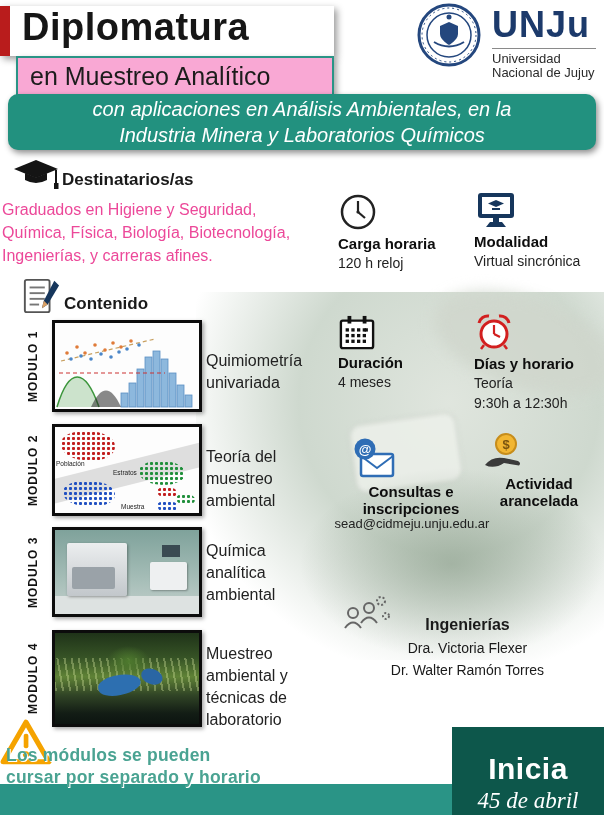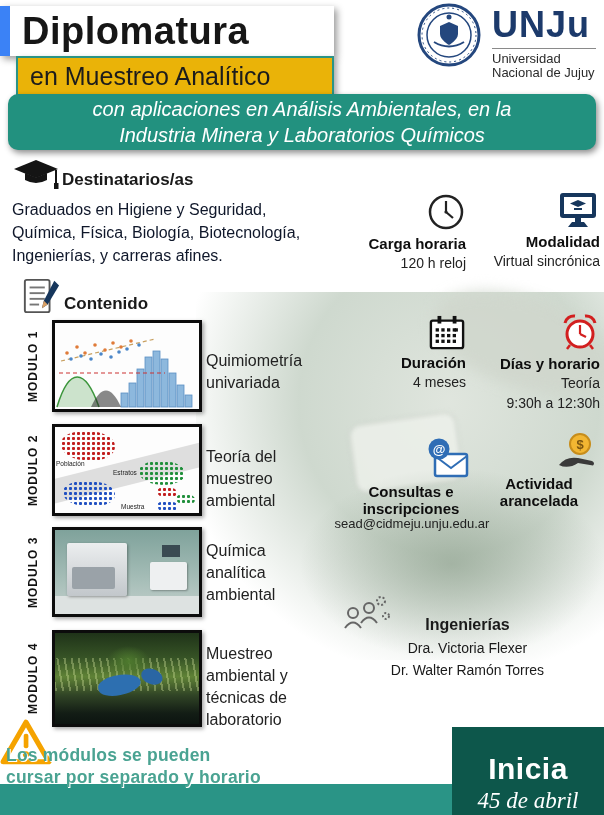--- a/index.html
+++ b/index.html
@@ -9,44 +9,44 @@
   .abs{position:absolute}
 
   
   #bg-photo{left:196px;top:292px;width:408px;height:368px;
     background:radial-gradient(ellipse at 62% 30%, rgba(222,228,220,.95) 0%, rgba(198,210,198,.85) 42%, rgba(198,210,198,0) 76%)}
   #bg-arm{left:430px;top:298px;width:190px;height:90px;background:rgba(207,214,204,.8);border-radius:50%;transform:rotate(18deg);filter:blur(7px)}
   #bg-jar{left:352px;top:418px;width:108px;height:70px;background:rgba(236,240,234,.85);border:1px solid rgba(150,160,150,.5);border-radius:12px;transform:rotate(-8deg);filter:blur(2px)}
   #bg-dark{left:300px;top:468px;width:304px;height:192px;background:radial-gradient(closest-side, rgba(118,140,118,.5), rgba(118,140,118,0))}
 
   
-  #title-box{left:0;top:6px;width:334px;height:50px;background:#fff;border-left:10px solid #3b82f6;
-    box-shadow:3px 3px 7px rgba(0,0,0,.4);display:flex;align-items:center}
+  #title-box{left:0;top:6px;width:334px;height:50px;background:#fff;border-left:10px solid #b91c1c;
+    box-shadow:3px 3px 7px rgba(0,0,0,.4);display:flex;}
   #title-box span{font-size:38px;font-weight:bold;letter-spacing:.5px;color:#161616;padding-left:12px}
-  #subtitle-box{left:16px;top:56px;width:318px;height:40px;background:#eab308;border:2px solid #2a9486;
+  #subtitle-box{left:16px;top:56px;width:318px;height:40px;background:#f9a8d4;border:2px solid #2a9486;
     box-shadow:3px 3px 6px rgba(0,0,0,.35);display:flex;align-items:center}
   #subtitle-box span{font-size:25px;color:#1c1c1c;padding-left:12px}
 
   #logo-crest{left:416px;top:2px;width:66px;height:66px}
   #logo-acronym{left:492px;top:4px;font-size:36px;font-weight:bold;color:#1c3a6b;letter-spacing:1px}
   #logo-divider{left:492px;top:48px;width:104px;border-top:1px solid #8a8a8a}
   #logo-name1{left:492px;top:51px;font-size:13px;color:#2b2b2b}
   #logo-name2{left:492px;top:65px;font-size:13px;color:#2b2b2b}
 
   #banner{left:8px;top:94px;width:588px;height:56px;background:#22917f;border-radius:10px;
     box-shadow:2px 3px 6px rgba(0,0,0,.45);display:flex;flex-direction:column;align-items:center;justify-content:center}
   #banner span{display:block;color:#fff;font-style:italic;font-size:20px;line-height:26px;text-align:center}
 
   
   #dest-icon{left:12px;top:158px;width:48px;height:36px}
   #dest-heading{left:62px;top:170px;font-size:17px;font-weight:bold}
-  #dest-text{left:12px;top:198px;width:312px;font-size:16px;line-height:23px;color:#0f172a}
-
-  
-  .info-block{display:flex;flex-direction:column;align-items:flex-end;gap:3px;text-align:center}
+  #dest-text{left:2px;top:198px;width:312px;font-size:16px;line-height:23px;color:#ec4899}
+
+  
+  .info-block{display:flex;flex-direction:column;align-items:flex-start;gap:3px;text-align:center}
   .info-heading{font-weight:bold;font-size:15px;color:#0e0e0e;line-height:17px}
   .info-value{font-size:14px;color:#222;line-height:17px}
   #block-carga{left:338px;top:192px;width:128px}
   #block-modalidad{left:474px;top:190px;width:126px}
   #block-duracion{left:338px;top:315px;width:128px}
   #block-dias{left:474px;top:312px;width:126px}
   #block-consultas{left:352px;top:438px;width:118px}
   #block-arancel{left:480px;top:432px;width:118px}
   #email-line{left:310px;top:516px;width:204px;text-align:center;font-size:13px;color:#222}
 

